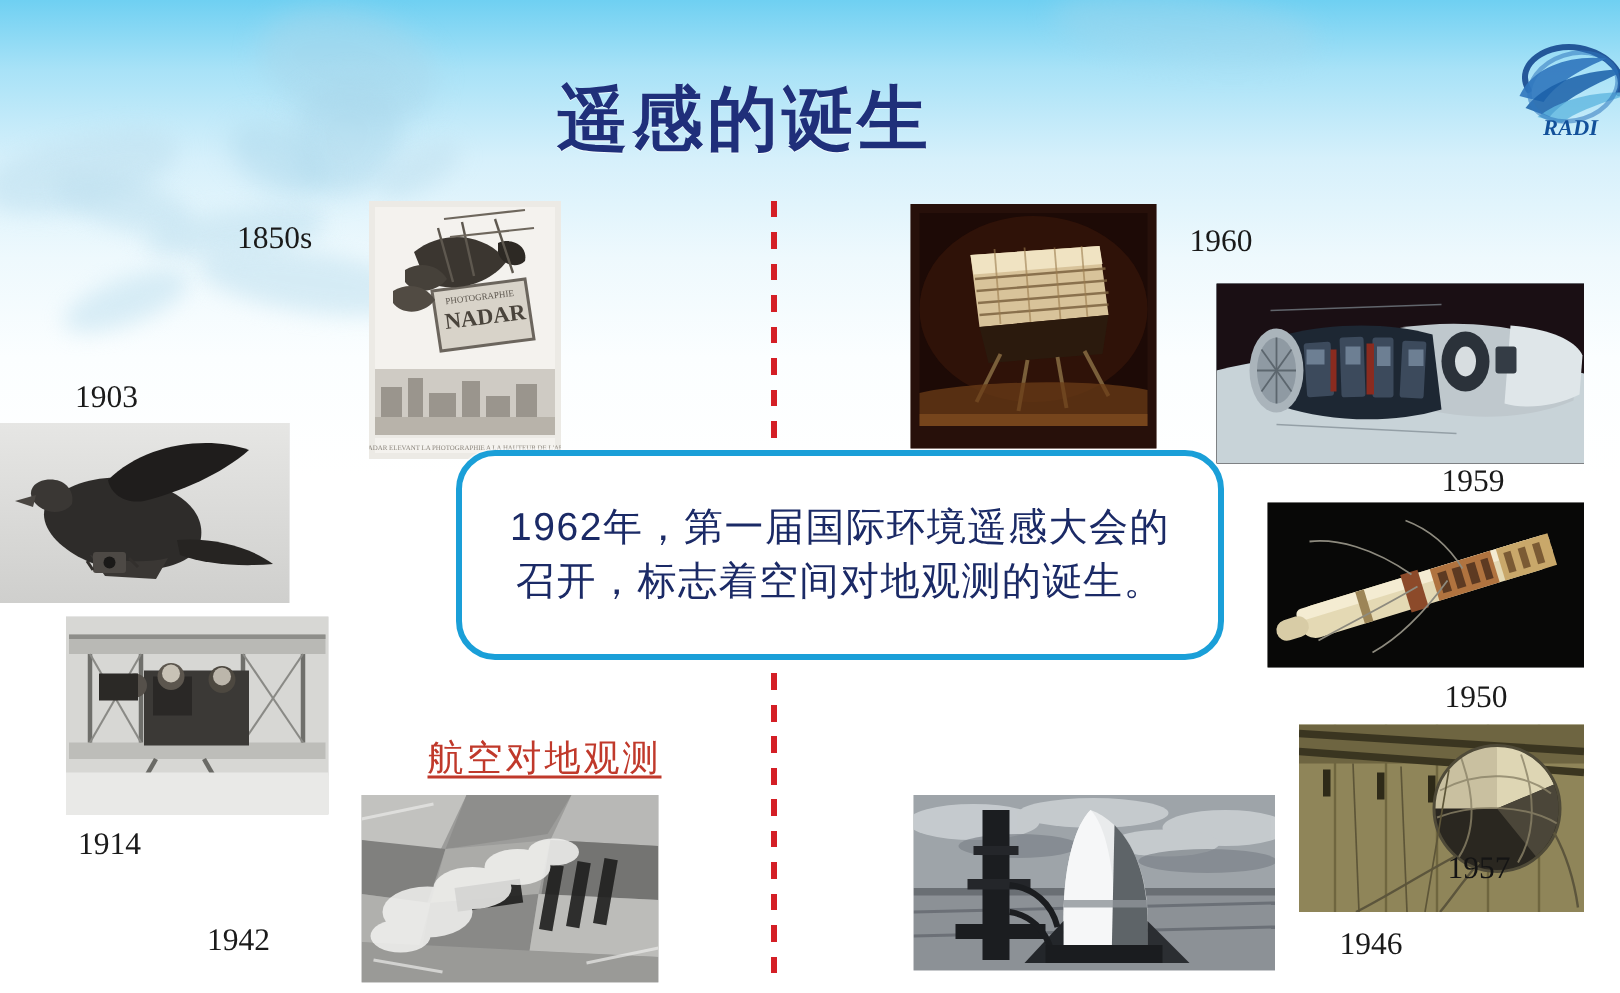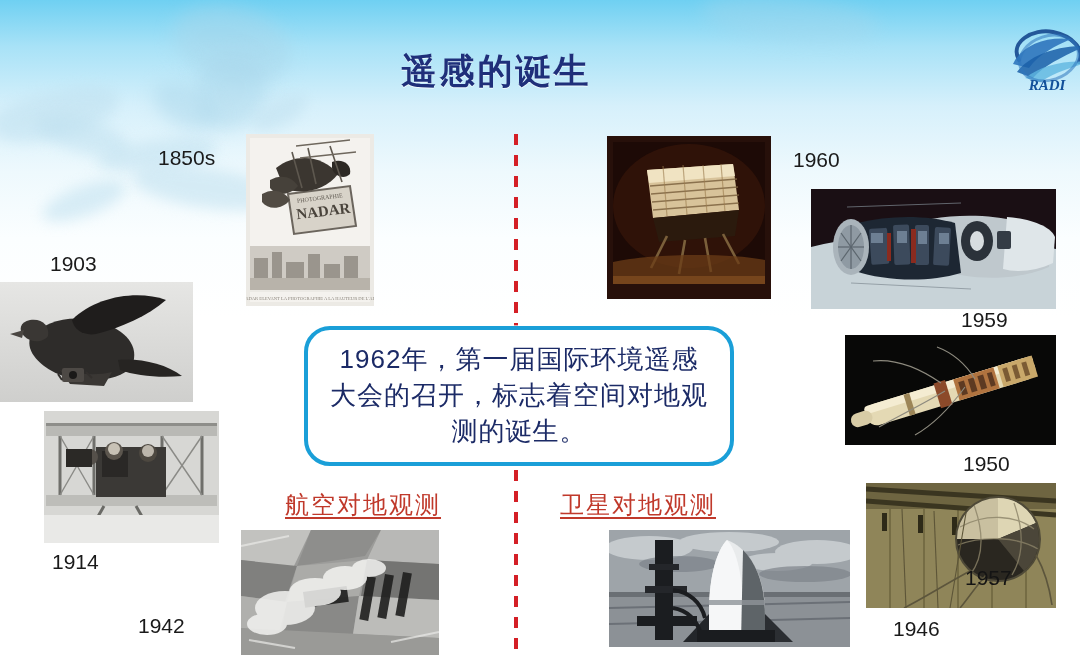--- a/index.html
+++ b/index.html
@@ -23,46 +23,46 @@
         #ffffff 100%);
   }
   
   .wm{position:absolute;background:#bfe0ef;opacity:.55;filter:blur(7px);pointer-events:none;}
   .wm2{position:absolute;background:#a9d6ea;opacity:.5;filter:blur(9px);pointer-events:none;}
 
   
   .title{
     position:absolute;left:0;top:48px;width:993px;text-align:center;
     font-family:"Liberation Sans",sans-serif;
-    font-weight:bold;font-size:35px;letter-spacing:3px;
+    font-weight:bold;font-size:47px;letter-spacing:3px;
     color:#1f2f7a;
     text-shadow:0 1px 0 rgba(255,255,255,.7);
   }
   .logo{position:absolute;left:999px;top:20px;width:96px;height:76px;text-align:center;}
   .logo svg{display:block;}
 
   
   .divider{
     position:absolute;left:514px;top:134px;width:4px;height:518px;
     background:repeating-linear-gradient(to bottom,#d41f26 0px,#d41f26 11px,rgba(255,255,255,0) 11px,rgba(255,255,255,0) 21px);
   }
 
   
   .year{
     position:absolute;
-    font-family:Liberation Sans, sans-serif;
+    font-family:Liberation Serif, serif;
     font-size:21px;color:#1a1a1a;white-space:nowrap;
   }
 
   
   .photo{position:absolute;overflow:hidden;background:#cfcfcf;}
 
   
   .callout{
-    position:absolute;left:304px;top:326px;width:430px;height:140px;
+    position:absolute;left:304px;top:300px;width:512px;height:140px;
     background:#ffffff;
     border:4px solid #1a9fd8;
     border-radius:26px;
     box-sizing:border-box;
     display:flex;align-items:center;
     box-shadow:0 0 0 1px rgba(255,255,255,.6);
   }
   .callout-text{
     font-family:"Liberation Sans",sans-serif;
     font-size:26px;line-height:1.38;color:#1b2a66;
@@ -277,21 +277,20 @@
       </g>
     </svg>
   </div>
 
   <div class="sec-label" style="left:285px;top:489px;">航空对地观测</div>
 
   <div class="callout">
     <div class="callout-text">1962年，第一届国际环境遥感大会的召开，标志着空间对地观测的诞生。</div>
   </div>
 
-  <div class="sec-label" style="left:560px;top:489px;">卫星对地观测</div>
 
   <div class="photo" style="left:607px;top:136px;width:164px;height:163px;background:#2a0e06;">
     <svg viewBox="0 0 164 163" class="art" aria-hidden="true">
       <rect width="164" height="163" fill="#27100a"></rect>
       <rect x="6" y="6" width="152" height="142" fill="#1d0a06"></rect>
       <ellipse cx="82" cy="70" rx="76" ry="62" fill="#351409" opacity=".8"></ellipse>
 
       <path d="M40 34 L126 28 L132 74 L46 82 Z" fill="#d8c39a"></path>
       <path d="M40 34 L126 28 L128 40 L42 47 Z" fill="#f0e3c2"></path>
       <g stroke="#7d6340" stroke-width="1.6" opacity=".85">

